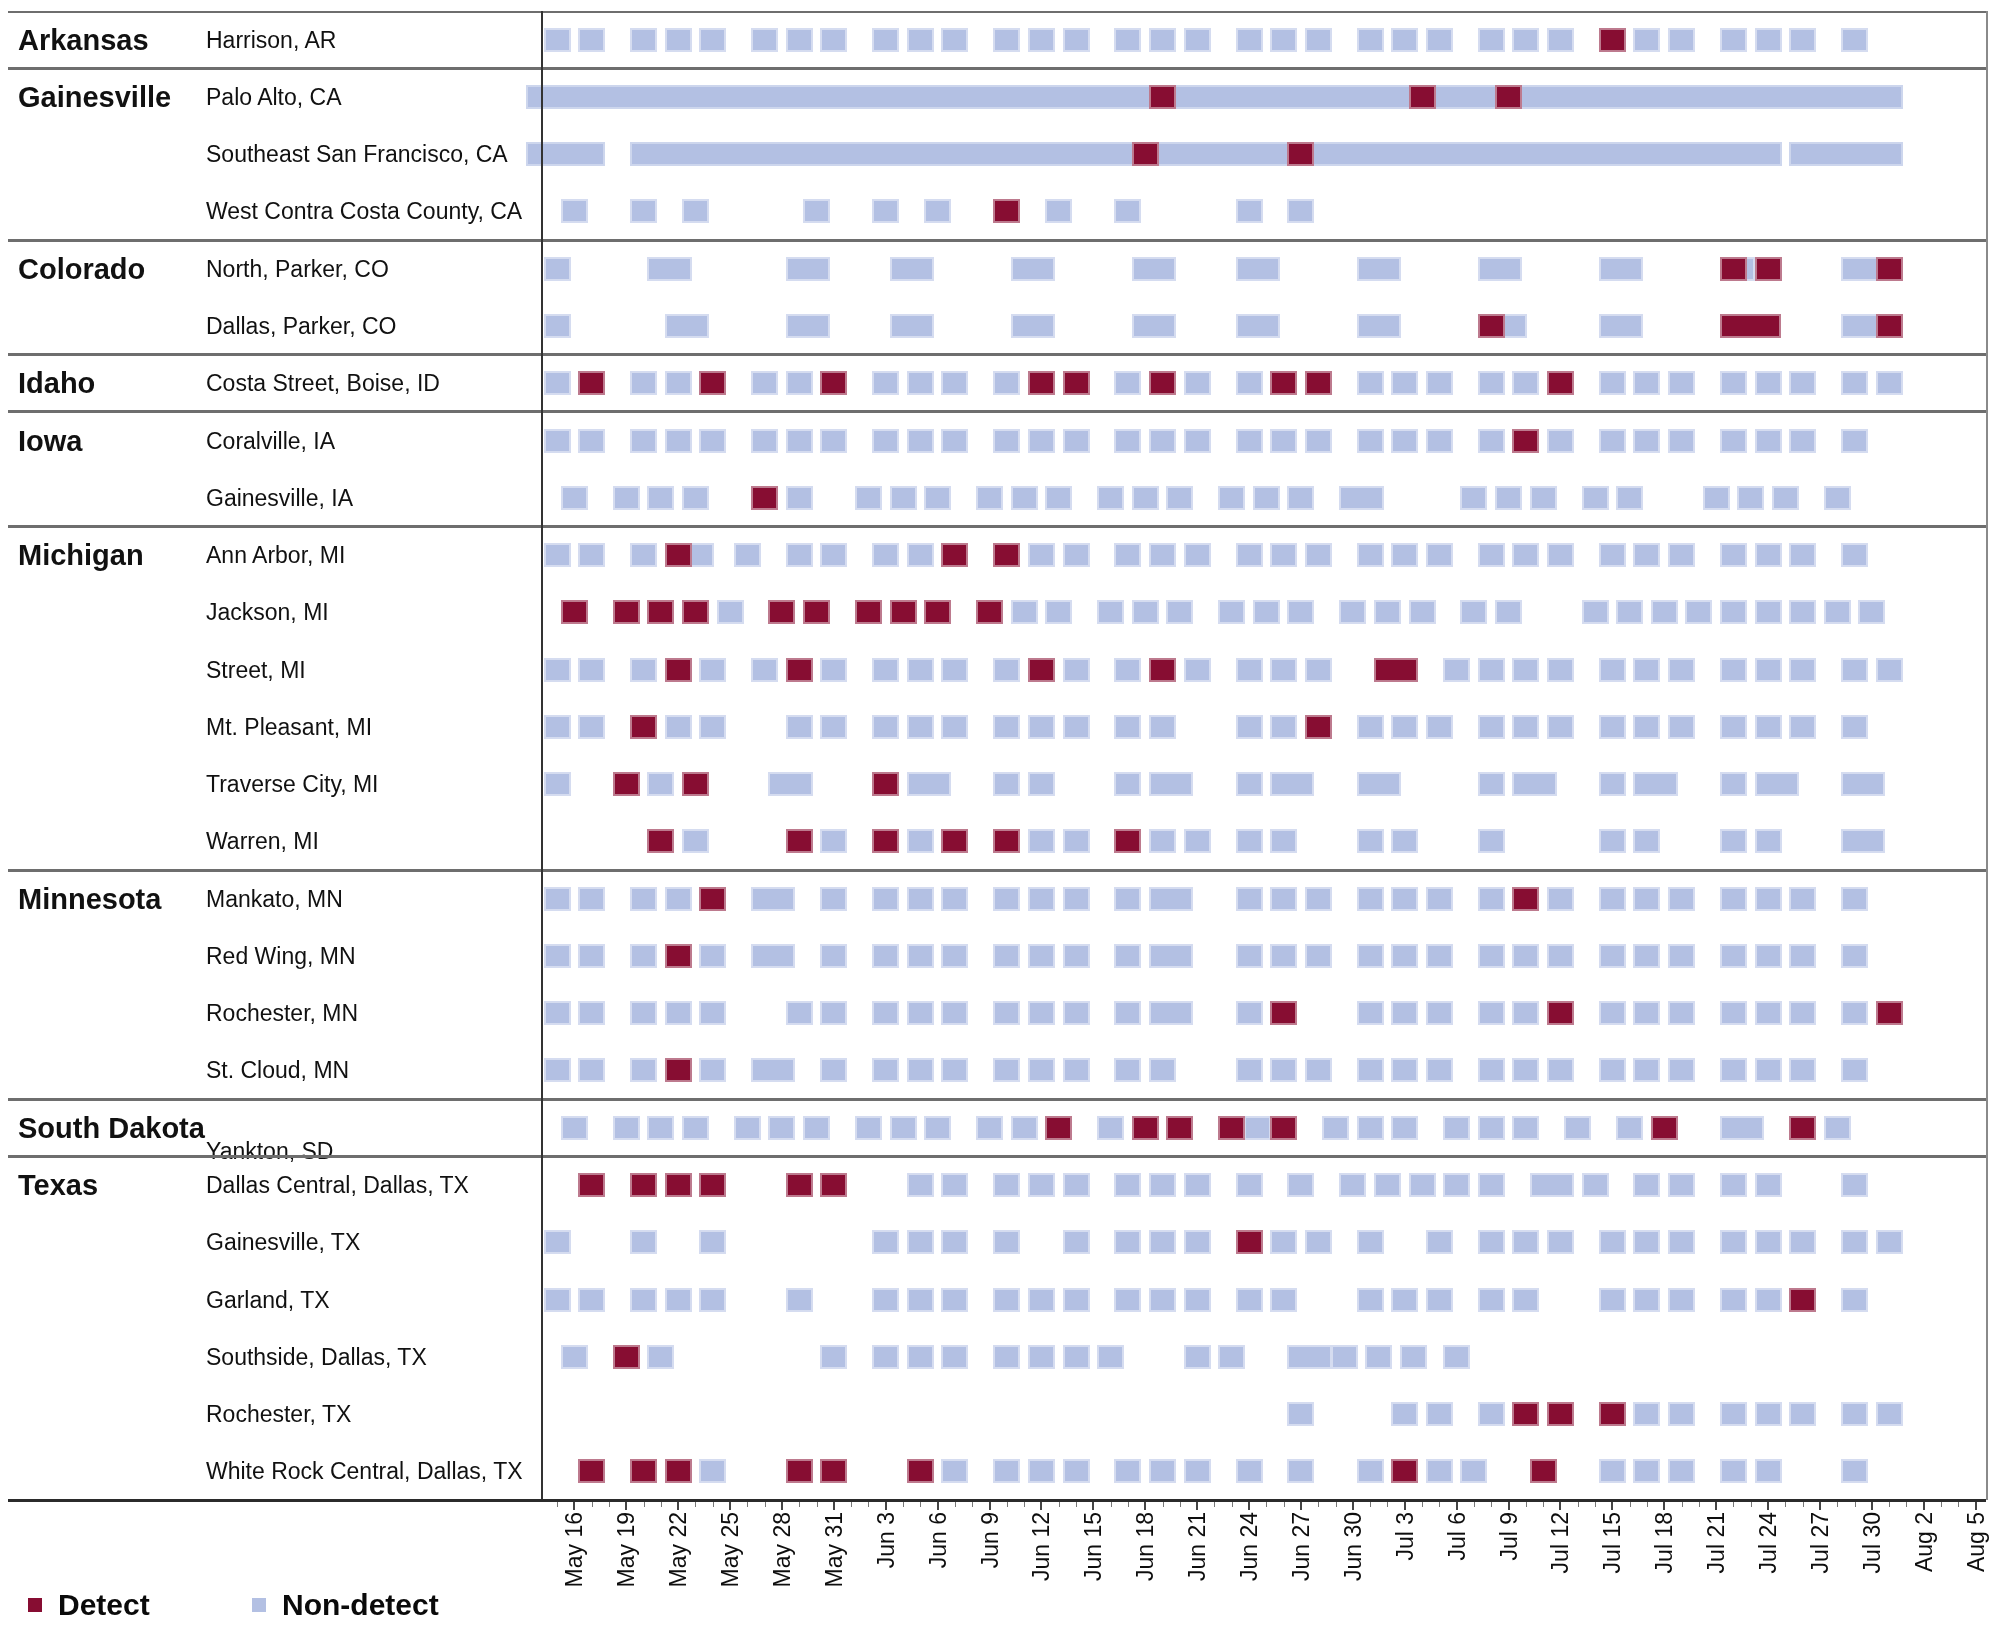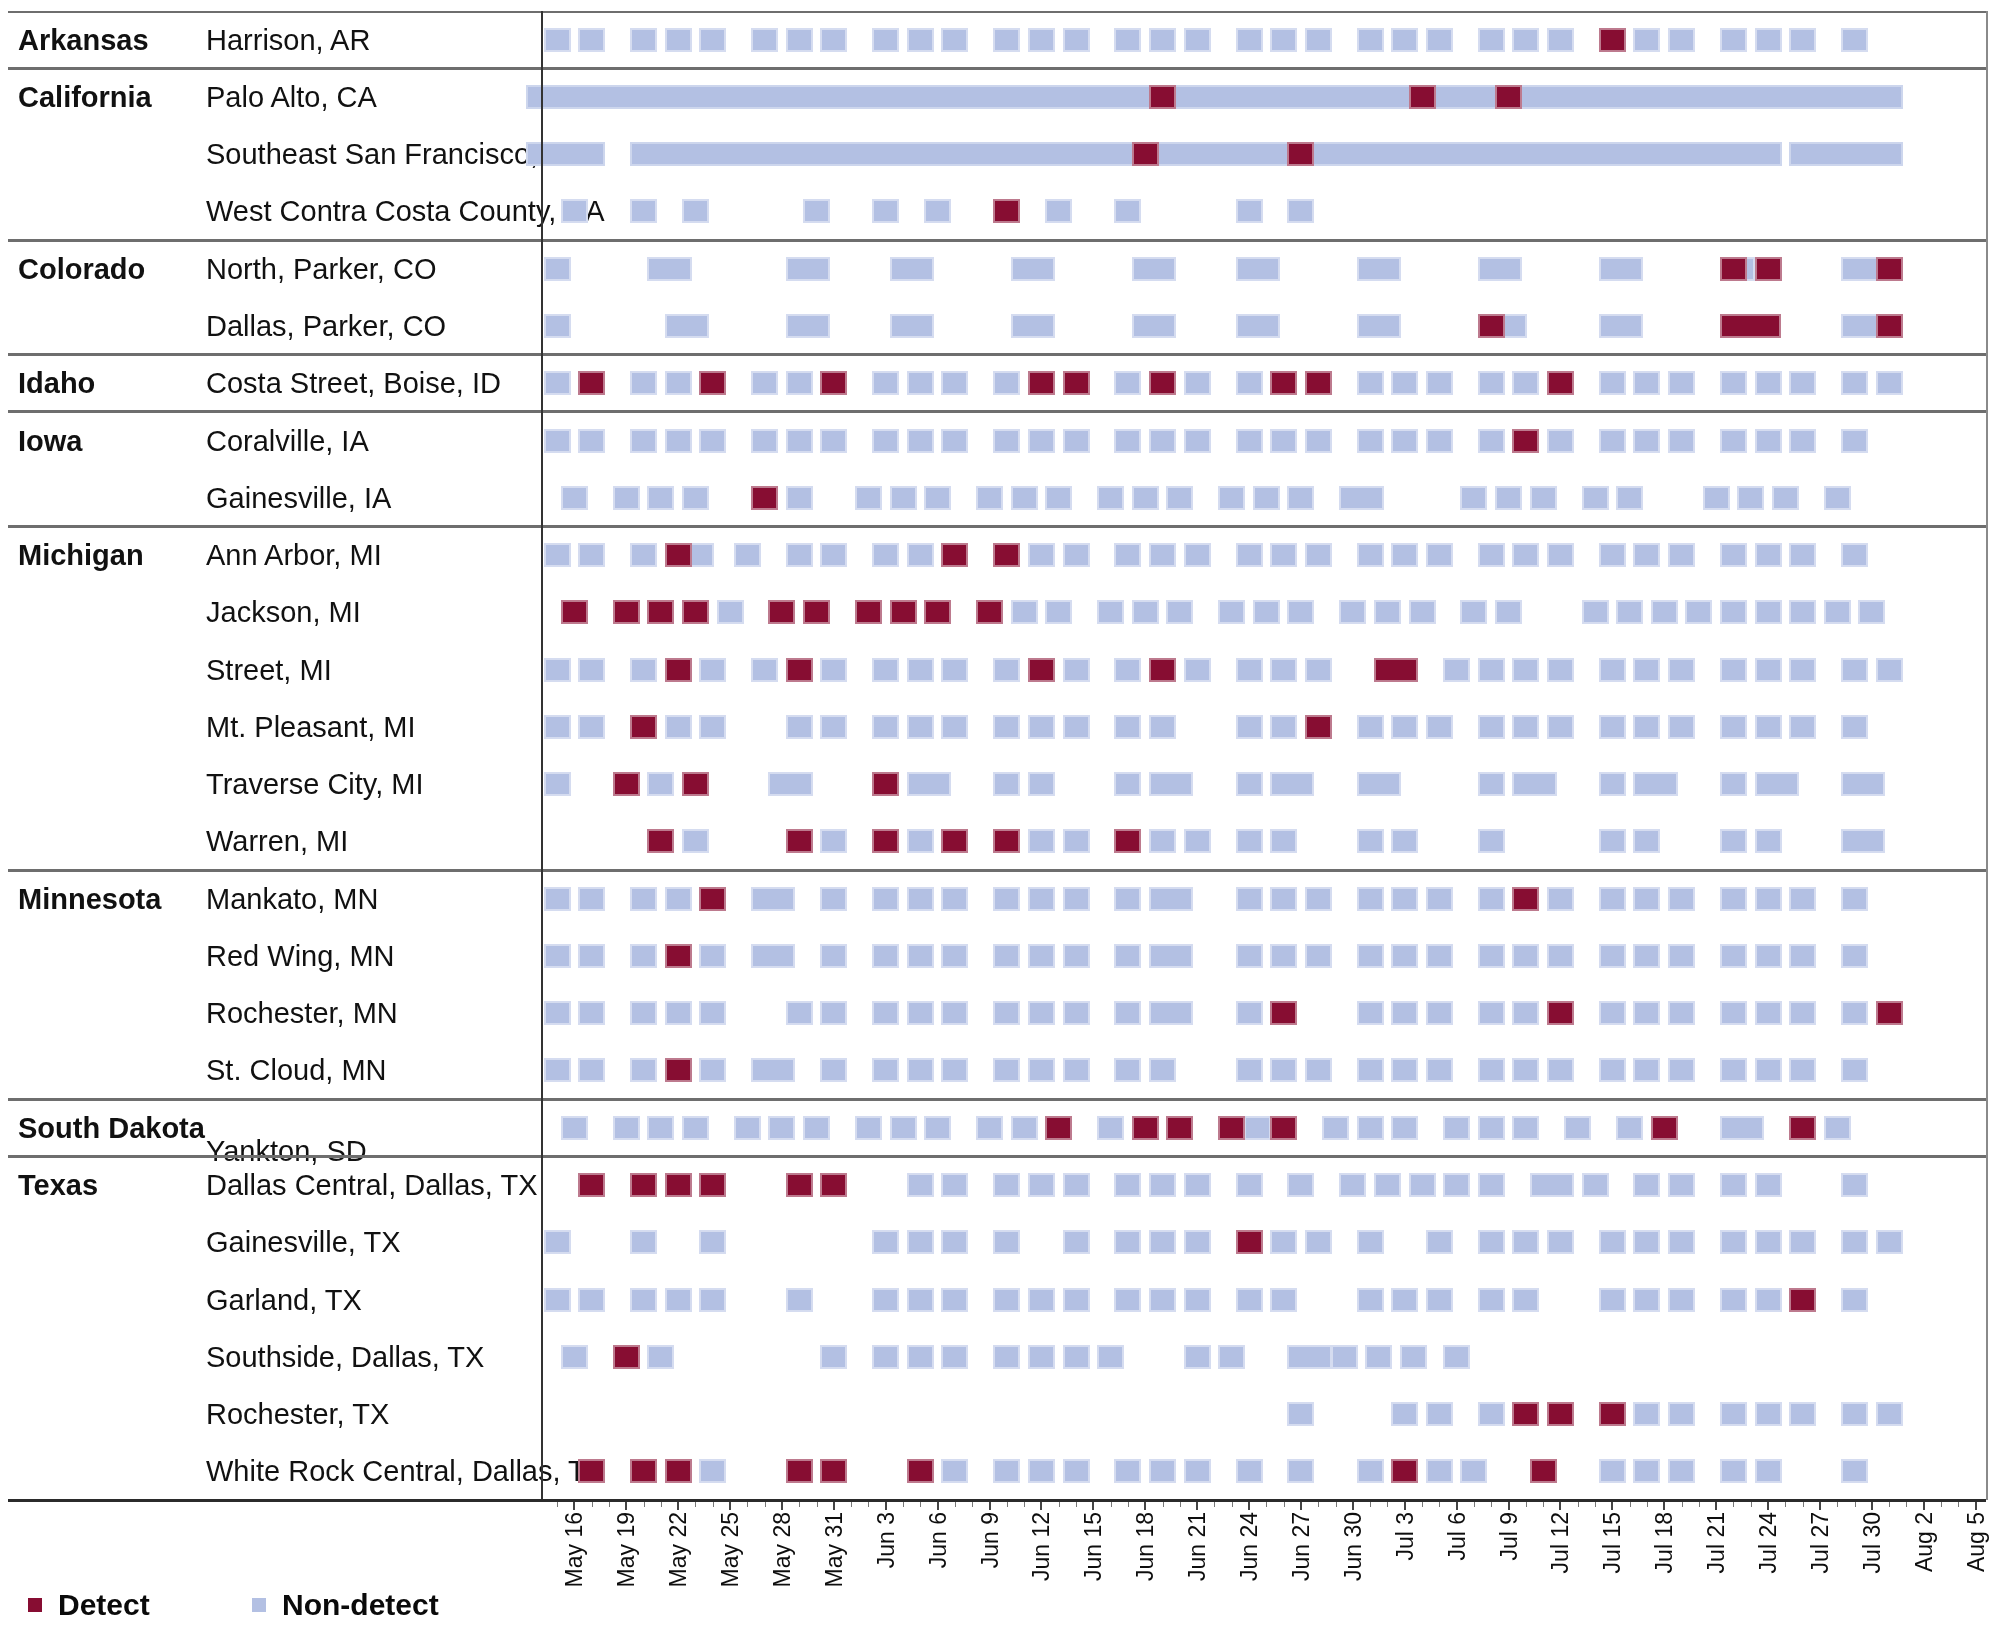--- a/index.html
+++ b/index.html
@@ -3,21 +3,21 @@
 <meta charset="utf-8">
 <style>
   html,body{margin:0;padding:0;background:#ffffff;}
   body{width:2000px;height:1636px;position:relative;overflow:hidden;
        font-family:"Liberation Sans","DejaVu Sans",sans-serif;color:#111;}
   #stage{position:absolute;left:0;top:0;width:2000px;height:1636px;}
   .hline{position:absolute;background:#6e6e6e;height:3px;}
   .vline{position:absolute;width:2px;background:#333;}
   .axisline{position:absolute;background:#2b2b2b;height:3px;}
   .state-label{position:absolute;font-size:29px;font-weight:bold;line-height:32px;white-space:nowrap;}
-  .site-label{position:absolute;font-size:29px;font-weight:normal;line-height:32px;white-space:nowrap;}
+  .site-label{position:absolute;font-size:23px;font-weight:normal;line-height:32px;white-space:nowrap;}
   .marker{position:absolute;box-sizing:border-box;border:2px solid rgba(255,255,255,0.45);}
   .bar{position:absolute;box-sizing:border-box;border:2px solid rgba(255,255,255,0.35);}
   .tick{position:absolute;width:2px;background:#444;}
   .tick-label{position:absolute;font-size:23px;white-space:nowrap;transform-origin:0 0;
               transform:rotate(-90deg) translateX(-100%);color:#0e0e0e;}
   #legend{position:absolute;left:0;top:1583px;width:700px;height:45px;}
   .legend-item{position:absolute;display:flex;align-items:center;gap:16px;}
   .legend-swatch{width:14px;height:14px;display:inline-block;}
   .legend-text{font-size:30px;font-weight:bold;color:#0a0a0a;}
 </style>
@@ -56,21 +56,21 @@
       <div class="marker" style="left: 1512.3px; top: 27.635px; width: 27px; height: 24px; background: rgb(179, 192, 227); z-index: 2;"></div>
       <div class="marker" style="left: 1546.9px; top: 27.635px; width: 27px; height: 24px; background: rgb(179, 192, 227); z-index: 2;"></div>
       <div class="marker" style="left: 1598.8px; top: 27.635px; width: 27px; height: 24px; background: rgb(135, 13, 50); z-index: 3;"></div>
       <div class="marker" style="left: 1633.4px; top: 27.635px; width: 27px; height: 24px; background: rgb(179, 192, 227); z-index: 2;"></div>
       <div class="marker" style="left: 1668px; top: 27.635px; width: 27px; height: 24px; background: rgb(179, 192, 227); z-index: 2;"></div>
       <div class="marker" style="left: 1719.9px; top: 27.635px; width: 27px; height: 24px; background: rgb(179, 192, 227); z-index: 2;"></div>
       <div class="marker" style="left: 1754.5px; top: 27.635px; width: 27px; height: 24px; background: rgb(179, 192, 227); z-index: 2;"></div>
       <div class="marker" style="left: 1789.1px; top: 27.635px; width: 27px; height: 24px; background: rgb(179, 192, 227); z-index: 2;"></div>
       <div class="marker" style="left: 1841px; top: 27.635px; width: 27px; height: 24px; background: rgb(179, 192, 227); z-index: 2;"></div>
       <div class="hline" style="left: 8px; top: 66.77px; width: 1978px;"></div>
-      <div class="state-label" style="left: 18px; top: 80.905px;">California</div>
+      <div class="state-label" style="left: 18px; top: 80.905px;">Gainesville</div>
       <div class="site-label" style="left: 206px; top: 80.905px;">Palo Alto, CA</div>
       <div class="bar" style="left: 526.2px; top: 84.905px; width: 1376.4px; height: 24px; background: rgb(179, 192, 227);"></div>
       <div class="marker" style="left: 1149px; top: 84.905px; width: 27px; height: 24px; background: rgb(135, 13, 50); z-index: 3;"></div>
       <div class="marker" style="left: 1408.5px; top: 84.905px; width: 27px; height: 24px; background: rgb(135, 13, 50); z-index: 3;"></div>
       <div class="marker" style="left: 1495px; top: 84.905px; width: 27px; height: 24px; background: rgb(135, 13, 50); z-index: 3;"></div>
       <div class="site-label" style="left: 206px; top: 138.175px;">Southeast San Francisco, CA</div>
       <div class="bar" style="left: 526.2px; top: 142.175px; width: 78.9px; height: 24px; background: rgb(179, 192, 227);"></div>
       <div class="bar" style="left: 630px; top: 142.175px; width: 1151.5px; height: 24px; background: rgb(179, 192, 227);"></div>
       <div class="bar" style="left: 1789.1px; top: 142.175px; width: 113.5px; height: 24px; background: rgb(179, 192, 227);"></div>
       <div class="marker" style="left: 1131.7px; top: 142.175px; width: 27px; height: 24px; background: rgb(135, 13, 50); z-index: 3;"></div>

